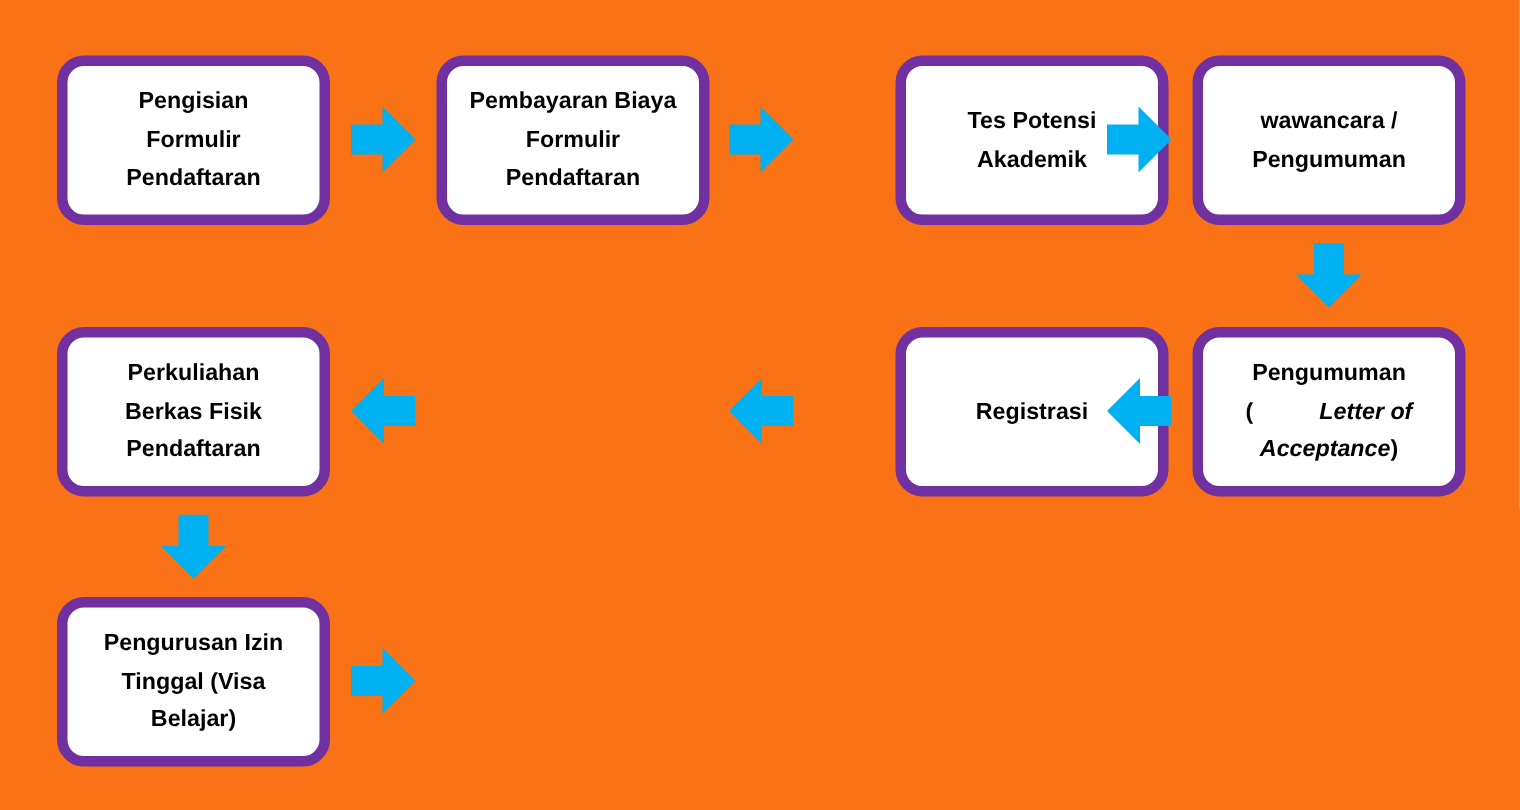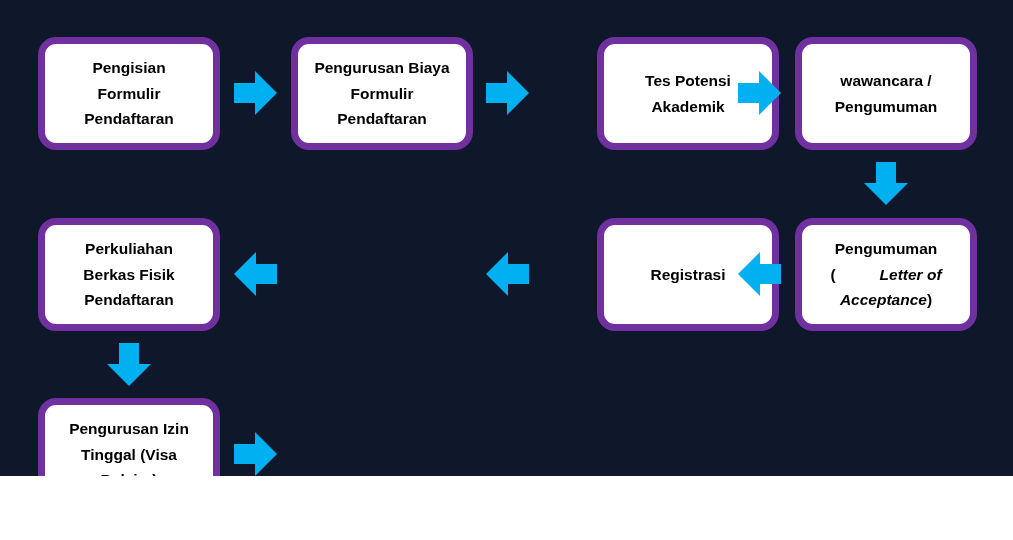--- a/index.html
+++ b/index.html
@@ -3,22 +3,22 @@
 <meta charset="utf-8">
 <style>
   html, body { margin: 0; padding: 0; }
   body {
     width: 1013px; height: 540px;
     background: #ffffff;
     font-family: "Liberation Sans", sans-serif;
   }
   .canvas {
     position: relative;
-    width: 1013px; height: 476px;
-    background: #0f172a;
+    width: 1013px; height: 540px;
+    background: #f97316;
     overflow: hidden;
   }
   .flow-box {
     position: absolute;
     width: 182px; height: 113px;
     box-sizing: border-box;
     background: #ffffff;
     border: 7px solid #7030A0;
     border-radius: 18px;
     display: flex;
@@ -46,21 +46,21 @@
 </style>
 </head>
 <body>
 
 <div class="canvas">
 
   <div class="flow-box c1 r1">
     <span class="label">Pengisian Formulir Pendaftaran</span>
   </div>
   <div class="flow-box c2 r1">
-    <span class="label">Pengurusan Biaya Formulir Pendaftaran</span>
+    <span class="label">Pembayaran Biaya Formulir Pendaftaran</span>
   </div>
   <div class="flow-box c3 r1">
     <span class="label">Tes Potensi Akademik</span>
   </div>
   <div class="flow-box c4 r1">
     <span class="label">wawancara / Pengumuman</span>
   </div>
 
   <div class="arrow" style="left:234px; top:71px;">
     <svg width="43" height="44" viewBox="0 0 43 44">

